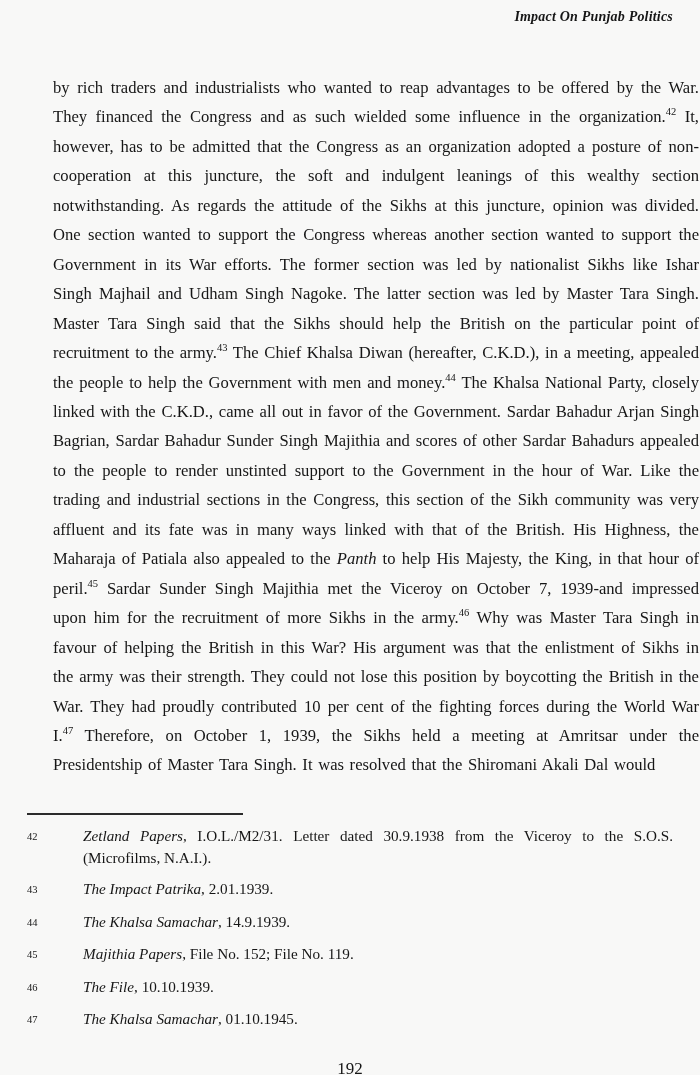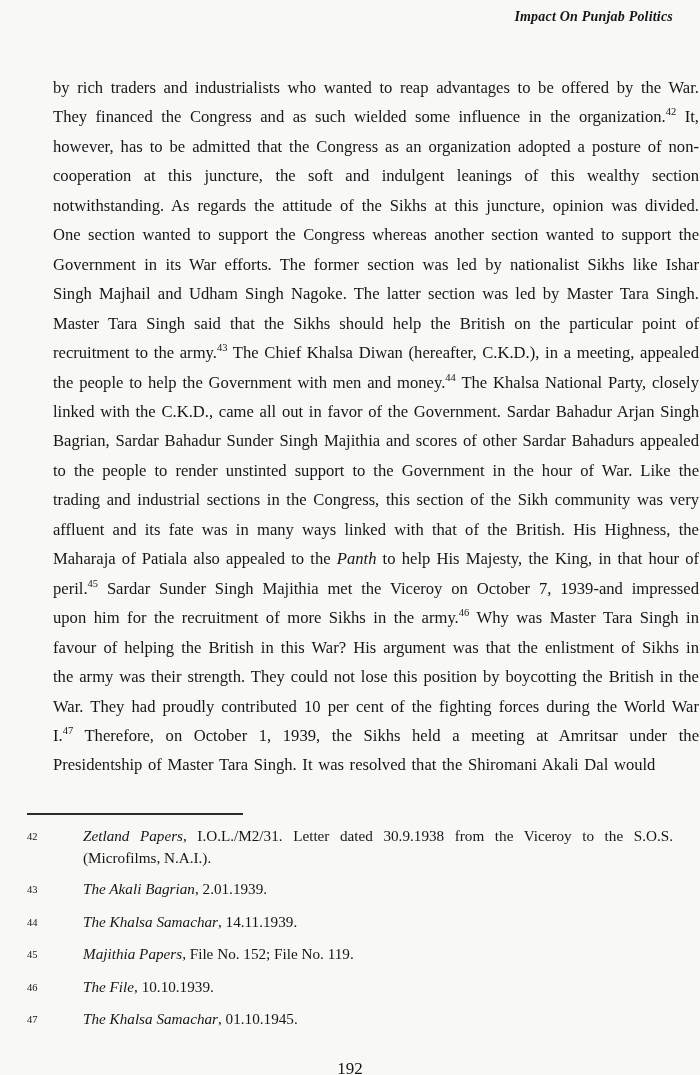--- a/index.html
+++ b/index.html
@@ -88,26 +88,26 @@
   <div class="footnotes">
     <div class="fn-rule"></div>
 
     <div class="footnote">
       <span class="fn-num">42</span>
       <span class="fn-text"><i class="fn-title">Zetland Papers</i><span>, I.O.L./M2/31. Letter dated 30.9.1938 from the Viceroy to the S.O.S. (Microfilms, N.A.I.).</span></span>
     </div>
 
     <div class="footnote">
       <span class="fn-num">43</span>
-      <span class="fn-text"><i class="fn-title">The Akali Bagrian</i><span>, 2.01.1939.</span></span>
+      <span class="fn-text"><i class="fn-title">The Impact Patrika</i><span>, 2.01.1939.</span></span>
     </div>
 
     <div class="footnote">
       <span class="fn-num">44</span>
-      <span class="fn-text"><i class="fn-title">The Khalsa Samachar</i><span>, 14.11.1939.</span></span>
+      <span class="fn-text"><i class="fn-title">The Khalsa Samachar</i><span>, 14.9.1939.</span></span>
     </div>
 
     <div class="footnote">
       <span class="fn-num">45</span>
       <span class="fn-text"><i class="fn-title">Majithia Papers</i><span>, File No. 152; File No. 119.</span></span>
     </div>
 
     <div class="footnote">
       <span class="fn-num">46</span>
       <span class="fn-text"><i class="fn-title">The File</i><span>, 10.10.1939.</span></span>

